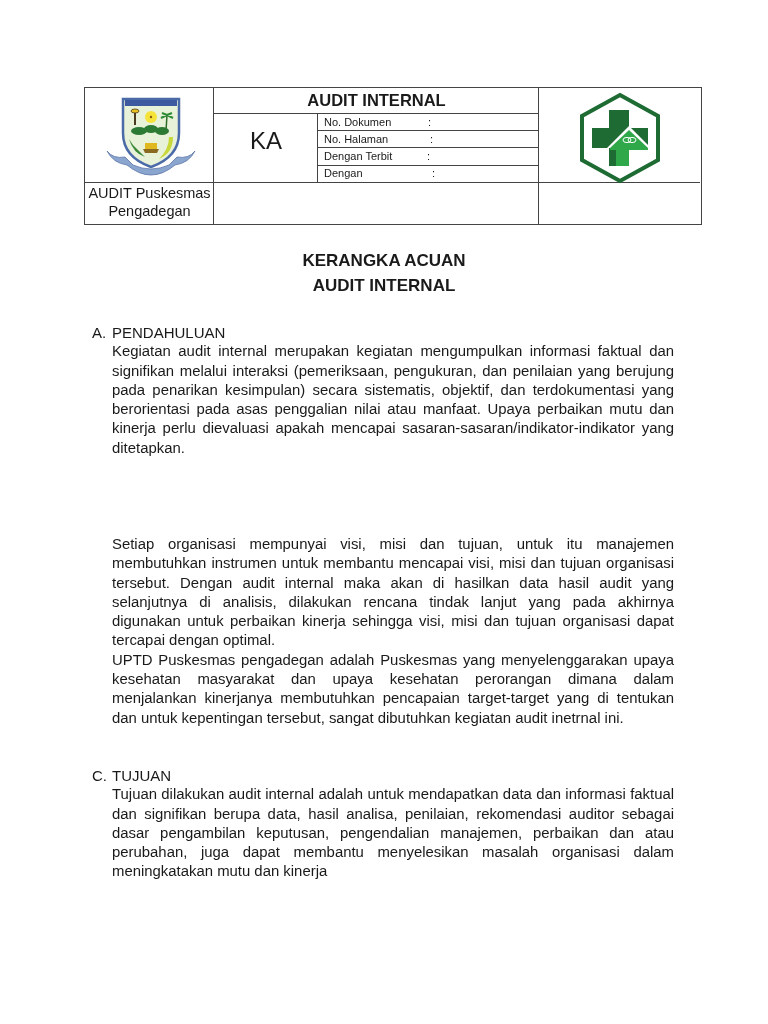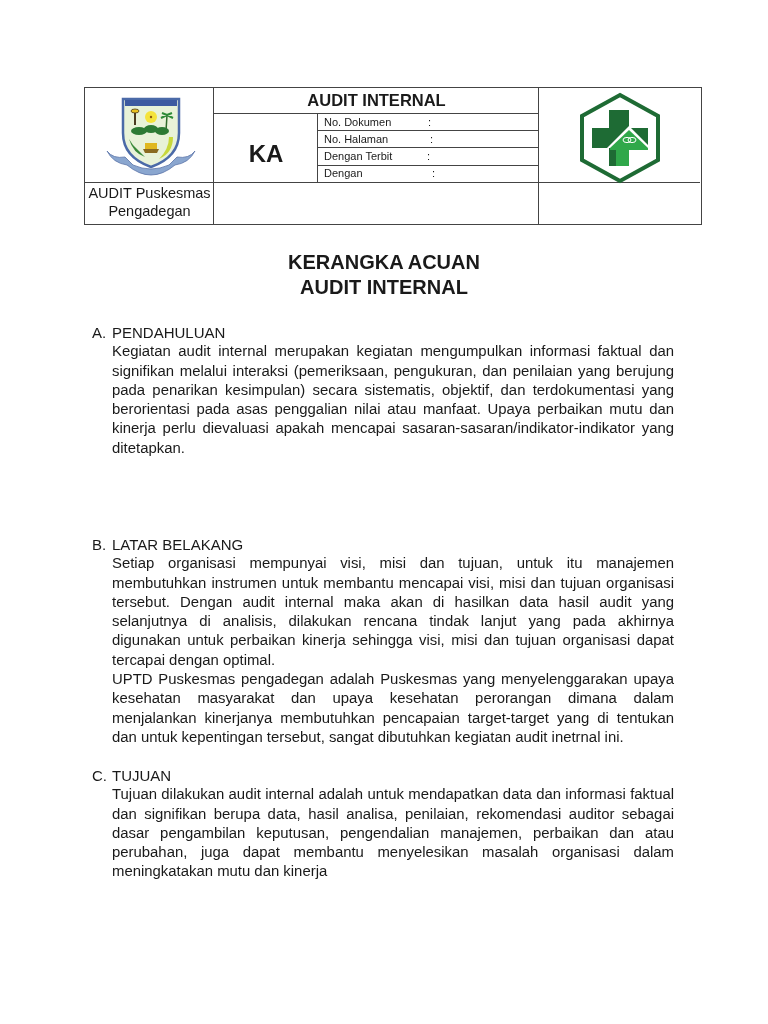--- a/index.html
+++ b/index.html
@@ -4,29 +4,29 @@
 <style>
   html, body { margin: 0; padding: 0; }
   body {
     width: 768px; height: 1024px; background: #ffffff; position: relative;
     font-family: "Liberation Sans", sans-serif; color: #1a1a1a; overflow: hidden;
   }
   .hdr { position: absolute; left: 84px; top: 87px; width: 618px; height: 138px; border: 1.5px solid #444; box-sizing: border-box; }
   .vline { position: absolute; top: 0; bottom: 0; width: 0; border-left: 1.5px solid #444; }
   .hline { position: absolute; height: 0; border-top: 1.5px solid #444; }
   .title-row { position: absolute; left: 129px; top: 0; width: 325px; height: 25px; text-align: center; font-size: 16.5px; font-weight: bold; line-height: 25px; }
-  .ka { position: absolute; left: 129px; top: 31px; width: 104px; height: 69px; text-align: center; line-height: 69px; font-size: 24px; font-weight: bold; }
+  .ka { position: absolute; left: 129px; top: 18px; width: 104px; height: 69px; text-align: center; line-height: 69px; font-size: 24px; font-weight: normal; }
   .meta-row { position: absolute; left: 239px; font-size: 11px; line-height: 17px; white-space: nowrap; }
   .meta-label { display: inline-block; }
   .meta-colon { position: absolute; }
   .logo-left { position: absolute; left: 18px; top: 5px; width: 96px; height: 86px; }
   .logo-right { position: absolute; left: 492px; top: 4px; width: 86px; height: 92px; }
   .org { position: absolute; left: 0; top: 96px; width: 129px; text-align: center; font-size: 14.5px; line-height: 18px; }
   .sign { position: absolute; left: 454px; top: 100px; width: 162px; text-align: left; padding-left: 4px; font-size: 14.5px; line-height: 18px; white-space: nowrap; }
-  .doc-title { position: absolute; left: 0; width: 768px; text-align: center; font-size: 20px; font-weight: bold; }
+  .doc-title { position: absolute; left: 0; width: 768px; text-align: center; font-size: 17px; font-weight: bold; }
   .section { position: absolute; left: 92px; width: 582px; }
   .sec-head { font-size: 15px; line-height: 19.3px; height: 19.3px; white-space: nowrap; }
   .sec-head .num { display: inline-block; width: 20px; }
   .para { margin-left: 20px; font-size: 14.9px; line-height: 19.3px; text-align: justify; }
 </style>
 </head>
 <body>
 
 <div class="hdr">
 
@@ -101,23 +101,20 @@
 <div class="doc-title" style="top:276px;">AUDIT INTERNAL</div>
 
 <div class="section" style="top:323px;">
   <div class="sec-head">
     <span class="num">A.</span><span>PENDAHULUAN</span>
   </div>
   <div class="para">Kegiatan audit internal merupakan kegiatan mengumpulkan informasi faktual dan signifikan melalui interaksi (pemeriksaan, pengukuran, dan penilaian yang berujung pada penarikan kesimpulan) secara sistematis, objektif, dan terdokumentasi yang berorientasi pada asas penggalian nilai atau manfaat. Upaya perbaikan mutu dan kinerja perlu dievaluasi apakah mencapai sasaran-sasaran/indikator-indikator yang ditetapkan.</div>
 </div>
 
 <div class="section" style="top:535px;">
-  <div class="sec-head">
-    <span class="num">B.</span><span>LATAR BELAKANG</span>
-  </div>
   <div class="para">Setiap organisasi mempunyai visi, misi dan tujuan, untuk itu manajemen membutuhkan instrumen untuk membantu mencapai visi, misi dan tujuan organisasi tersebut. Dengan audit internal maka akan di hasilkan data hasil audit yang selanjutnya di analisis, dilakukan rencana tindak lanjut yang pada akhirnya digunakan untuk perbaikan kinerja sehingga visi, misi dan tujuan organisasi dapat tercapai dengan optimal.</div>
   <div class="para">UPTD Puskesmas pengadegan adalah Puskesmas yang menyelenggarakan upaya kesehatan masyarakat dan upaya kesehatan perorangan dimana dalam menjalankan kinerjanya membutuhkan pencapaian target-target yang di tentukan dan untuk kepentingan tersebut, sangat dibutuhkan kegiatan audit inetrnal ini.</div>
 </div>
 
 <div class="section" style="top:766px;">
   <div class="sec-head">
     <span class="num">C.</span><span>TUJUAN</span>
   </div>
   <div class="para">Tujuan dilakukan audit internal adalah untuk mendapatkan data dan informasi faktual dan signifikan berupa data, hasil analisa, penilaian, rekomendasi auditor sebagai dasar pengambilan keputusan, pengendalian manajemen, perbaikan dan atau perubahan, juga dapat membantu menyelesikan masalah organisasi dalam meningkatakan mutu dan kinerja</div>
 </div>

